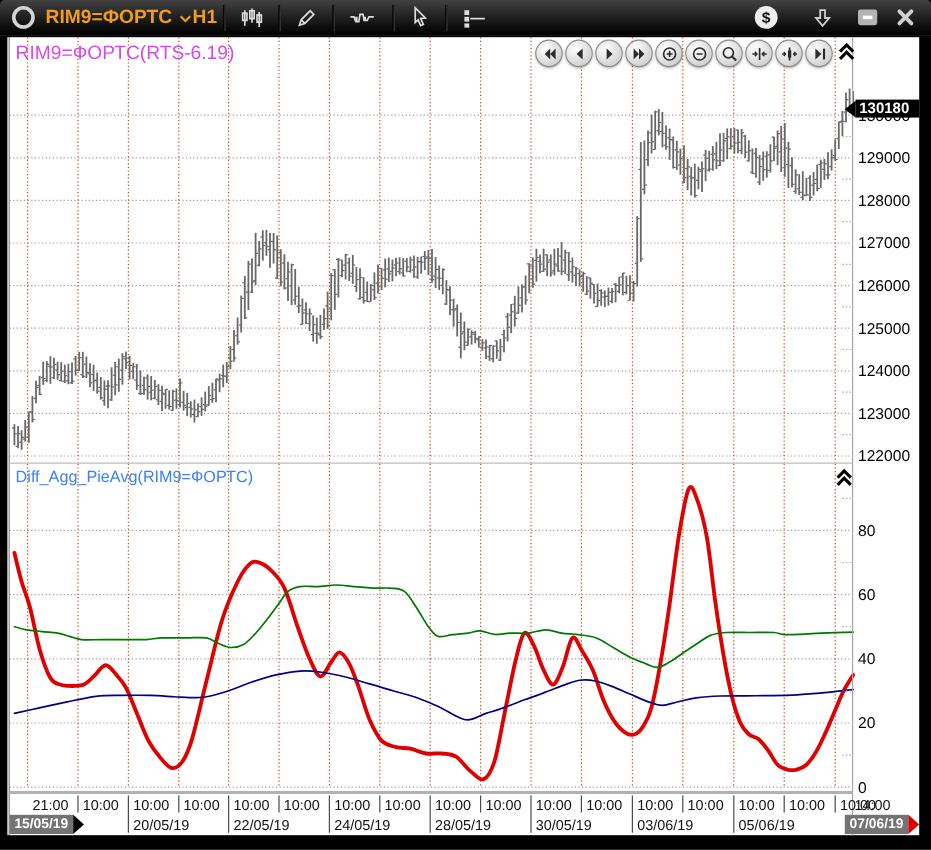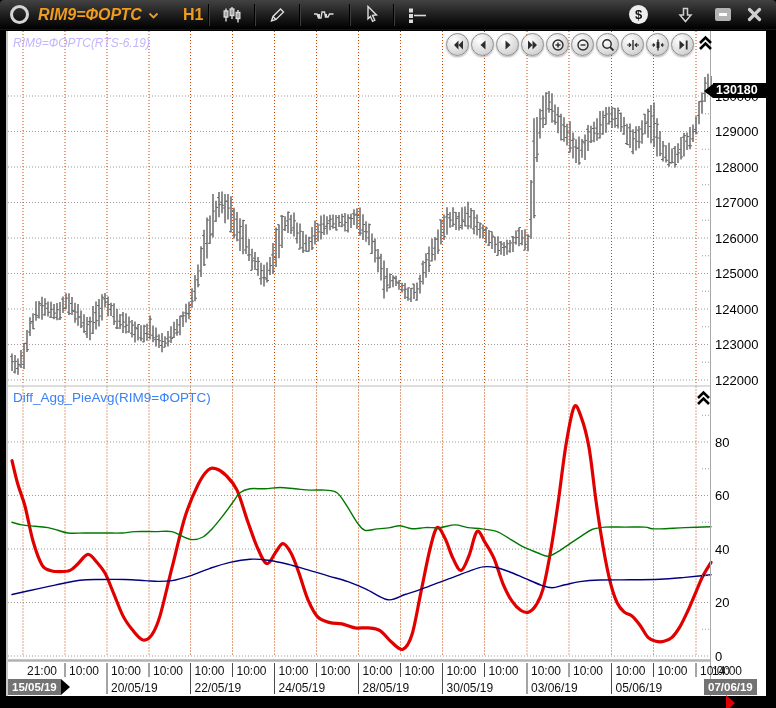--- a/index.html
+++ b/index.html
@@ -5,55 +5,55 @@
   html,body{margin:0;padding:0;background:#222;}
   .window{position:relative;width:776px;height:708px;background:#000;overflow:hidden;
           font-family:"Liberation Sans",sans-serif;}
   #chart-svg{position:absolute;left:0;top:0;z-index:1;}
   
   .titlebar{position:absolute;left:0;top:0;width:776px;height:30px;z-index:5;
             background:linear-gradient(#424242,#1c1c1c 55%,#000);
             border-radius:4px 4px 0 0;display:flex;align-items:center;box-sizing:border-box;
             border-bottom:1px solid #151515;}
   .ring{width:13px;height:13px;border:3px solid #d4d4d4;border-radius:50%;margin-left:10px;flex:none;}
-  .symbol-group{display:flex;align-items:center;cursor:pointer;font-style:italic;}
+  .symbol-group{display:flex;align-items:center;cursor:pointer;}
   .symbol{color:#f09c1e;font-size:16px;font-weight:bold;margin-left:9px;white-space:nowrap;}
   .chev{margin-left:6px;margin-top:2px;}
-  .tf{color:#f09c1e;font-size:16px;font-weight:bold;margin-left:24px;}
+  .tf{color:#f09c1e;font-size:16px;font-weight:bold;margin-left:0;}
   .tb-sep{width:1px;height:22px;background:#000;border-right:1px solid #3c3c3c;margin:0 5px;flex:none;}
   .tbbtn{background:transparent;border:none;padding:1px 7px;cursor:pointer;display:flex;align-items:center;}
   .tb-right{margin-left:auto;display:flex;align-items:center;margin-right:8px;}
   .dollar-circle{width:19px;height:19px;background:#ededed;border-radius:50%;color:#111;
                  font-weight:bold;font-size:13px;display:flex;align-items:center;justify-content:center;}
   .min-glyph{display:block;width:16px;height:13px;background:#b4b4b4;border-radius:2px;position:relative;}
   .min-glyph:after{content:"";position:absolute;left:4px;top:5px;width:8px;height:3px;background:#fdfdfd;}
   .wbtn{background:transparent;border:none;padding:2px 6px;cursor:pointer;display:flex;align-items:center;}
   
-  .price-title{position:absolute;left:13px;top:36px;z-index:4;font-size:12px;color:#c4b5fd;font-style:italic;}
+  .price-title{position:absolute;left:13px;top:36px;z-index:4;font-size:16px;color:#d946ef;}
   .ind-title{position:absolute;left:13px;top:390px;z-index:4;font-size:13.5px;color:#3b82f6;}
   .nav-row{position:absolute;left:446px;top:33px;z-index:6;display:flex;}
   .navbtn{width:23px;height:23px;margin-right:2px;border-radius:50%;flex:none;cursor:pointer;
           background:radial-gradient(circle at 35% 30%,#ffffff,#dedede 55%,#c0c0c0);
           border:1px solid #8b8b8b;box-shadow:0 1px 2px rgba(0,0,0,.3);
           display:flex;align-items:center;justify-content:center;padding:0;}
   .collapse-btn{position:absolute;z-index:6;background:transparent;border:none;padding:0;cursor:pointer;}
   .price-badge{position:absolute;left:704px;top:83px;z-index:6;display:flex;align-items:flex-end;height:15px;}
   .price-badge .tip{width:0;height:0;border-top:7.5px solid transparent;border-bottom:7.5px solid transparent;
                     border-right:9px solid #000;}
   .price-badge b{display:block;background:#000;color:#fff;font-size:12.5px;font-weight:bold;
                  height:15px;line-height:15px;width:50px;padding-left:3px;}
   .date-badge{position:absolute;top:679px;z-index:6;display:flex;align-items:center;height:16px;}
   .date-badge b{display:block;background:#737373;color:#fff;font-size:11.5px;font-weight:bold;
                 height:16px;line-height:16px;padding:0 4px;}
   .date-badge .tipb{width:0;height:0;border-top:8px solid transparent;border-bottom:8px solid transparent;
                     border-left:9px solid #000;}
   .date-badge .tipr{width:0;height:0;border-top:8px solid transparent;border-bottom:8px solid transparent;
                     border-left:9px solid #dd0000;}
   .badge-start{left:8px;}
-  .badge-end{left:704px;flex-direction:column;}
+  .badge-end{left:704px;}
 </style>
 </head>
 <body>
 
 <div class="window">
 
   <svg id="chart-svg" width="776" height="708">
       <rect x="8" y="31" width="758" height="665" fill="#fff"></rect>
       <rect x="6" y="31" width="2" height="665" fill="#c9c9c9"></rect>
       <line x1="8" y1="96" x2="710" y2="96" stroke="#9c9c9c" stroke-width="1" stroke-dasharray="1 2"></line>

